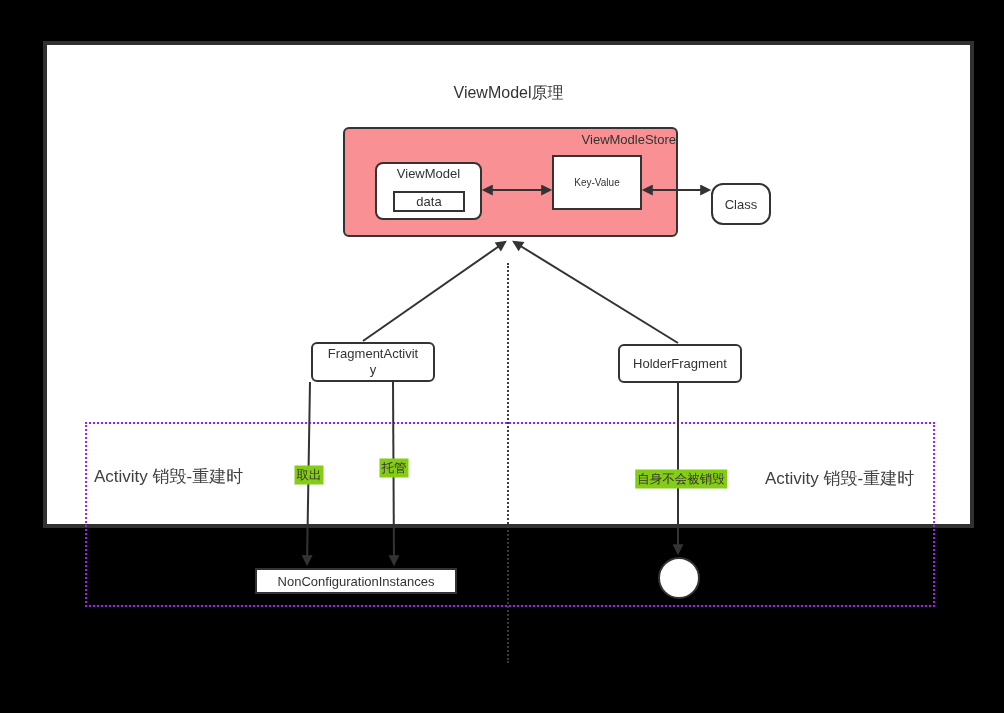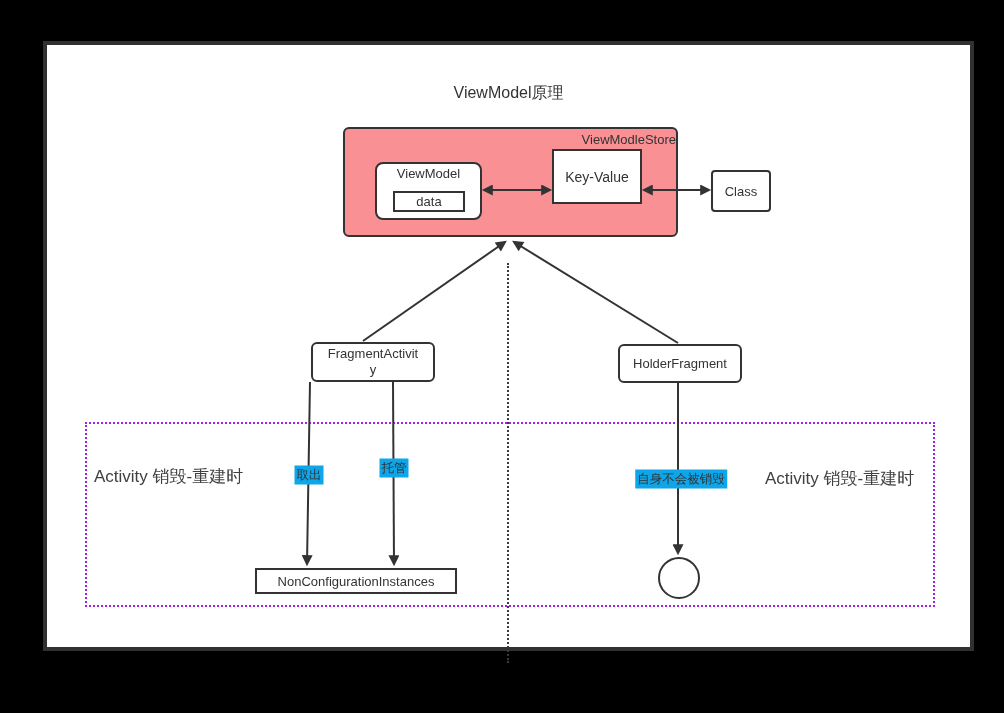--- a/index.html
+++ b/index.html
@@ -4,21 +4,21 @@
 <style>
   html,body{margin:0;padding:0;}
   body{
     width:1004px;height:713px;
     background:#000;
     position:relative;
     font-family:"Liberation Sans","DejaVu Sans",sans-serif;
     overflow:hidden;
   }
   .canvas{
-    position:absolute;left:47px;top:45px;width:923px;height:602px;
+    position:absolute;left:47px;top:45px;width:923px;height:479px;
     background:#fff;
     box-shadow:0 0 0 4px #313131;
   }
   .abs{position:absolute;}
   .diagram-title{
     left:0;top:38px;width:100%;
     text-align:center;
     font-size:16px;color:#333;
     z-index:3;
   }
@@ -40,22 +40,22 @@
     font-size:13px;text-align:center;
     z-index:4;
   }
   .viewmodel-box{
     left:328px;top:117px;width:107px;height:58px;
     align-items:flex-start;
     padding-top:2px;
     border-radius:8px;
   }
   .data-box{left:346px;top:146px;width:72px;height:21px;z-index:5;}
-  .keyvalue-box{left:505px;top:104px;width:90px;height:55px;font-size:14px;}
-  .class-box{left:664px;top:125px;width:60px;height:42px;border-radius:4px;}
+  .keyvalue-box{left:505px;top:110px;width:90px;height:55px;font-size:10px;}
+  .class-box{left:664px;top:138px;width:60px;height:42px;border-radius:12px;}
   .fa-box{left:264px;top:297px;width:124px;height:40px;border-radius:6px;
           white-space:pre-line;line-height:1.25;}
   .hf-box{left:571px;top:299px;width:124px;height:39px;border-radius:6px;}
   .nci-box{left:208px;top:523px;width:202px;height:26px;}
   .loop-circle{
     left:611px;top:512px;width:42px;height:42px;
     border:2px solid #333;border-radius:50%;
     box-sizing:border-box;background:#fff;z-index:4;
   }
   .region-box{
@@ -63,21 +63,21 @@
     border:2px dotted #a020f0;
     box-sizing:border-box;
     z-index:1;
   }
   .region-label{
     font-size:17px;color:#404040;z-index:3;white-space:nowrap;
   }
   .region-label.left{left:47px;top:420px;}
   .region-label.right{left:718px;top:422px;}
   .edge-label{
-    font-size:12.5px;color:#333;background:#0ea5e9;
+    font-size:12.5px;color:#333;background:#84cc16;
     padding:1px 2px;white-space:nowrap;
     transform:translate(-50%,-50%);
     z-index:6;
   }
   .mid-dotted-line{
     left:460px;top:218px;width:0;height:400px;
     border-left:2px dotted #3a3a3a;
     z-index:1;
   }
   .edges-svg{

